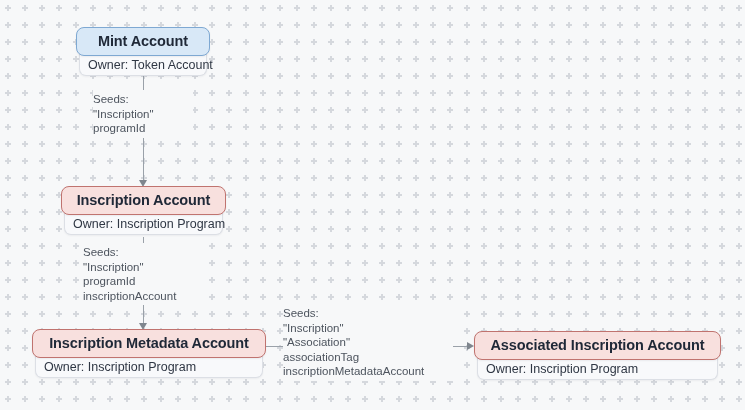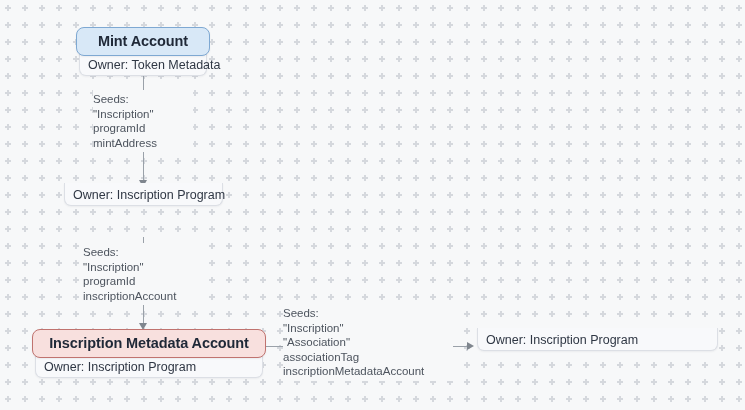--- a/index.html
+++ b/index.html
@@ -94,21 +94,20 @@
 <body>
 
 <div id="canvas">
 
   <div class="edge-line" id="edge1-line"></div>
   <div class="arrowhead arrow-down" id="edge1-arrow"></div>
   <div class="edge-label" id="edge1-label">
     <div>Seeds:</div>
     <div>"Inscription"</div>
     <div>programId</div>
-    <div>mintAddress</div>
   </div>
 
   <div class="edge-line" id="edge2-line"></div>
   <div class="arrowhead arrow-down" id="edge2-arrow"></div>
   <div class="edge-label" id="edge2-label">
     <div>Seeds:</div>
     <div>"Inscription"</div>
     <div>programId</div>
     <div>inscriptionAccount</div>
   </div>
@@ -118,29 +117,31 @@
   <div class="edge-label" id="edge3-label">
     <div>Seeds:</div>
     <div>"Inscription"</div>
     <div>"Association"</div>
     <div>associationTag</div>
     <div>inscriptionMetadataAccount</div>
   </div>
 
   <div class="node blue" id="node-mint">
     <div class="node-header">Mint Account</div>
-    <div class="node-owner">Owner: Token Metadata</div>
+    <div class="node-owner">Owner: Token Account</div>
   </div>
 
   <div class="node red" id="node-insc">
+    <div class="node-header">Inscription Account</div>
     <div class="node-owner">Owner: Inscription Program</div>
   </div>
 
   <div class="node red" id="node-meta">
     <div class="node-header">Inscription Metadata Account</div>
     <div class="node-owner">Owner: Inscription Program</div>
   </div>
 
   <div class="node red" id="node-assoc">
+    <div class="node-header">Associated Inscription Account</div>
     <div class="node-owner">Owner: Inscription Program</div>
   </div>
 
 </div>
 
 </body></html>

